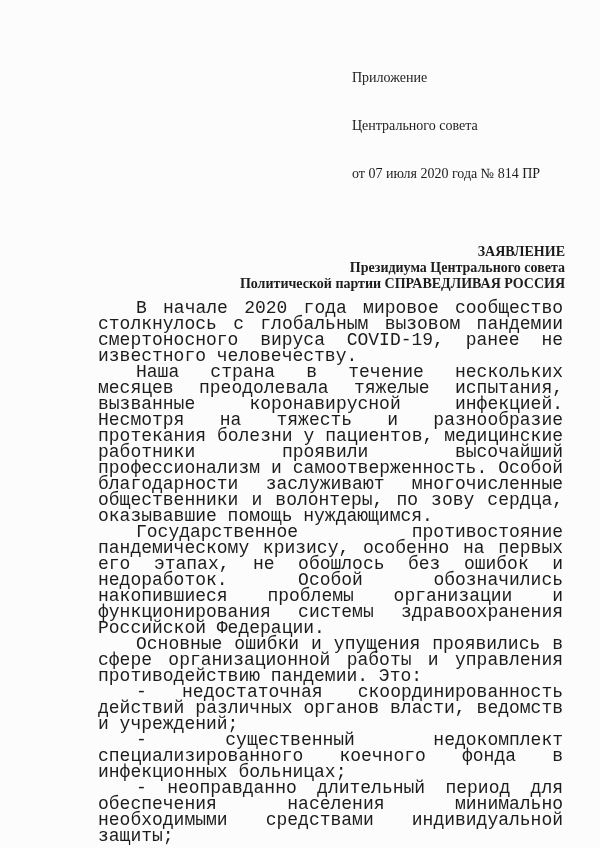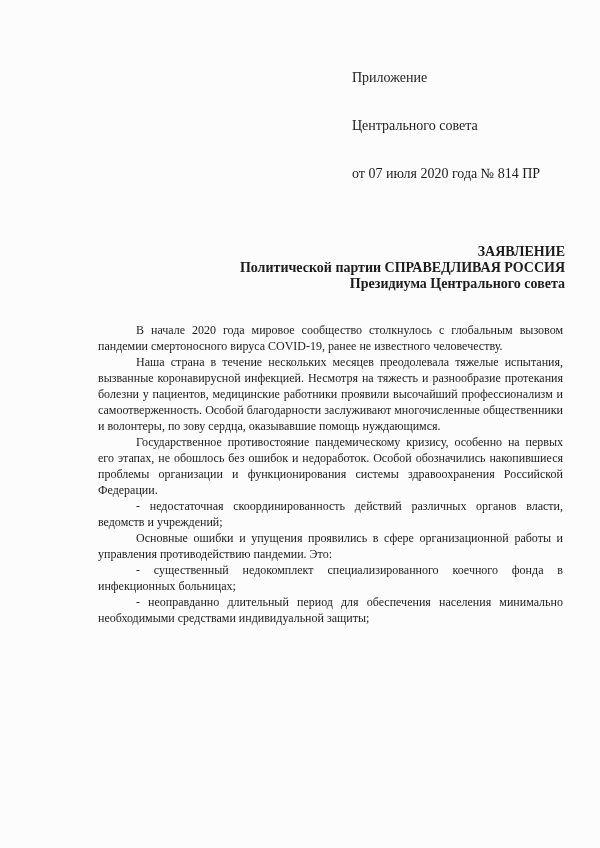--- a/index.html
+++ b/index.html
@@ -30,53 +30,54 @@
   .doc-header b { font-weight: bold; }
   .doc-title {
     margin: 30px 0 0 72px;
     width: 470px;
     font-size: 14px;
     line-height: 16px;
     font-weight: bold;
     text-align: right;
   }
   .doc-body {
-    margin: 30px 0 0 75px;
+    margin: 8px 0 0 75px;
     width: 465px;
-    font-size: 12px;
+    font-size: 18px;
     line-height: 16px;
     text-align: justify;
+    font-family: Liberation Mono, monospace;
   }
   .doc-body p {
     margin: 0;
     padding: 0;
     text-indent: 38px;
   }
 </style>
 </head>
 <body>
 
 <div class="page">
 
   <div class="doc-header">
     <div class="hline">Приложение</div>
     <div class="hline">Центрального совета</div>
     <div class="hline">от 07 июля 2020 года № 814 ПР</div>
   </div>
 
   <div class="doc-title">
     <div>ЗАЯВЛЕНИЕ</div>
+    <div>Президиума Центрального совета</div>
     <div>Политической партии СПРАВЕДЛИВАЯ РОССИЯ</div>
-    <div>Президиума Центрального совета</div>
   </div>
 
   <div class="doc-body">
     <p>В начале 2020 года мировое сообщество столкнулось с глобальным вызовом пандемии смертоносного вируса COVID-19, ранее не известного человечеству.</p>
     <p>Наша страна в течение нескольких месяцев преодолевала тяжелые испытания, вызванные коронавирусной инфекцией. Несмотря на тяжесть и разнообразие протекания болезни у пациентов, медицинские работники проявили высочайший профессионализм и самоотверженность. Особой благодарности заслуживают многочисленные общественники и волонтеры, по зову сердца, оказывавшие помощь нуждающимся.</p>
     <p>Государственное противостояние пандемическому кризису, особенно на первых его этапах, не обошлось без ошибок и недоработок. Особой обозначились накопившиеся проблемы организации и функционирования системы здравоохранения Российской Федерации.</p>
+    <p>Основные ошибки и упущения проявились в сфере организационной работы и управления противодействию пандемии. Это:</p>
     <p>- недостаточная скоординированность действий различных органов власти, ведомств и учреждений;</p>
-    <p>Основные ошибки и упущения проявились в сфере организационной работы и управления противодействию пандемии. Это:</p>
     <p>- существенный недокомплект специализированного коечного фонда в инфекционных больницах;</p>
     <p>- неоправданно длительный период для обеспечения населения минимально необходимыми средствами индивидуальной защиты;</p>
 
   </div>
 
 </div>
 
 </body></html>

